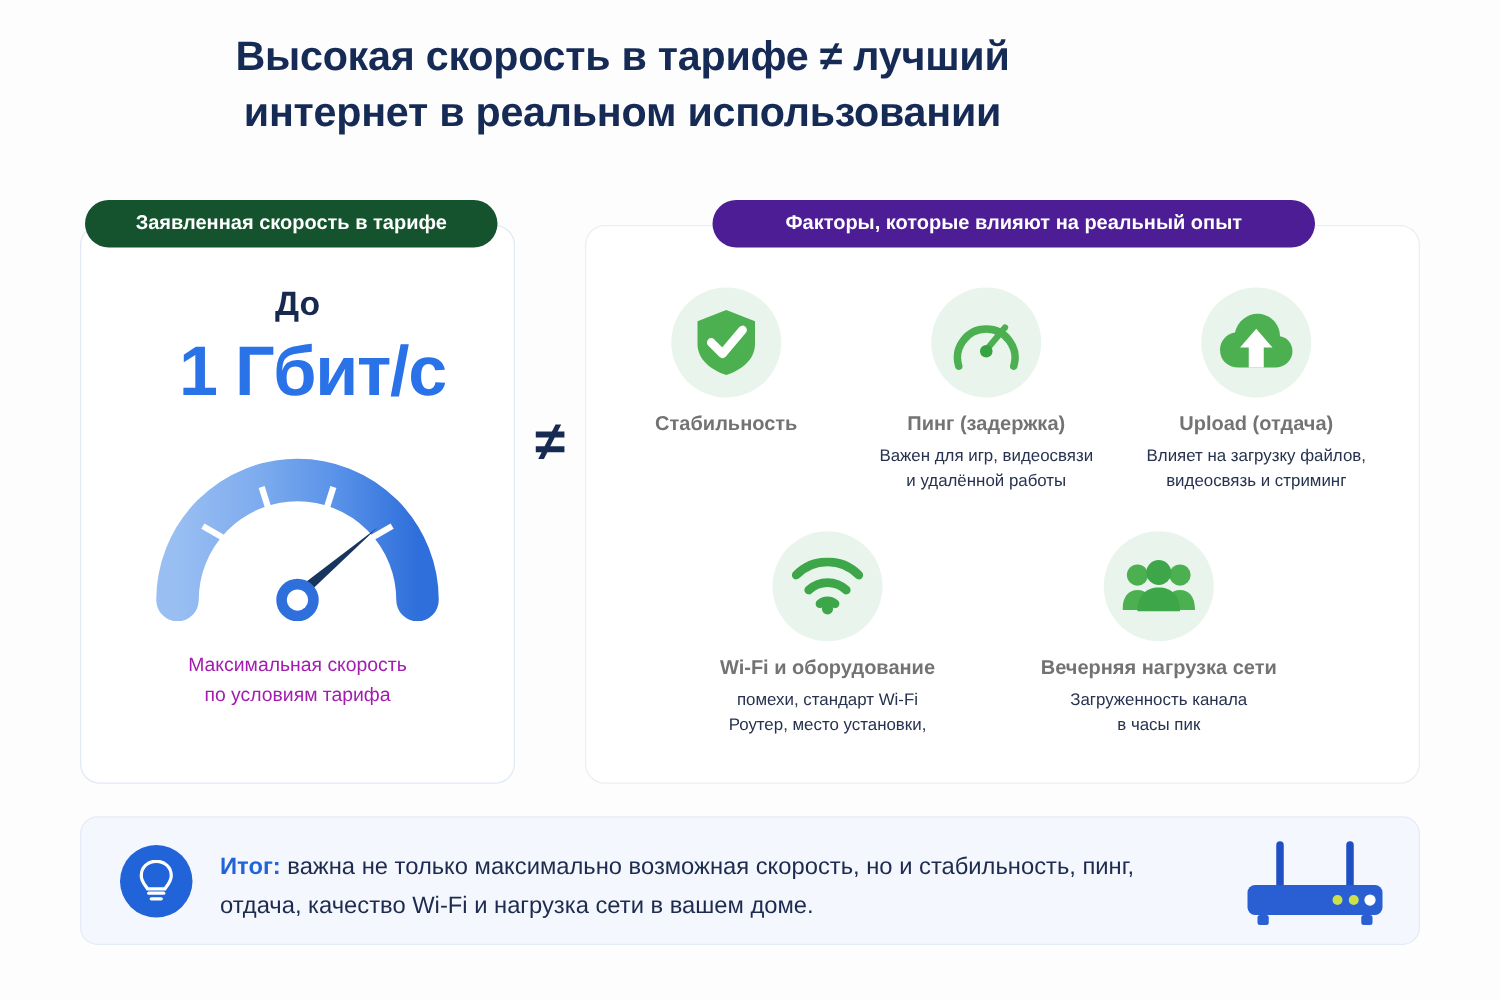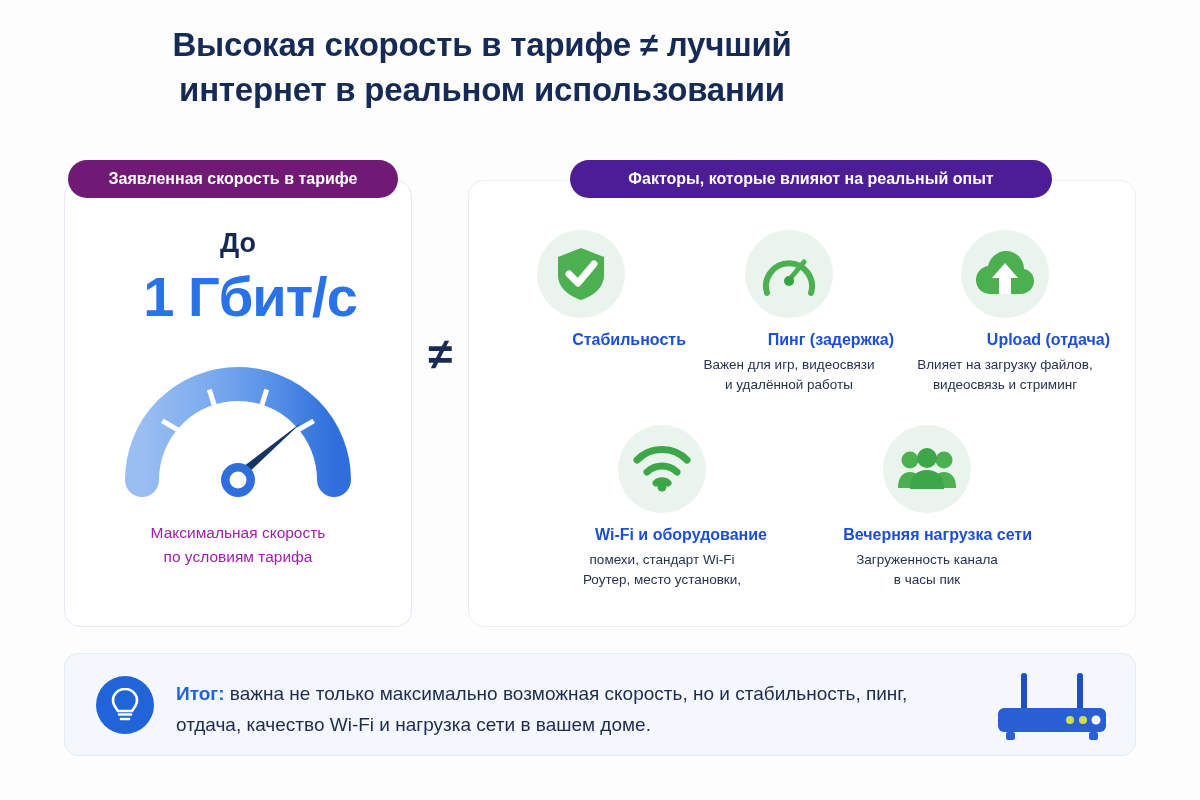--- a/index.html
+++ b/index.html
@@ -12,21 +12,21 @@
     background: #fdfdfe;
     font-family: "Liberation Sans", "DejaVu Sans", sans-serif;
     color: #1b2b55;
     overflow: hidden;
     position: relative;
   }
 
   
   .title {
     position: absolute;
-    left: 0;
+    left: 16px;
     top: 22px;
     width: 964px;
     text-align: center;
     font-size: 33px;
     line-height: 45px;
     font-weight: bold;
     color: #152a55;
     letter-spacing: -0.2px;
   }
   .title-line { display: block; }
@@ -69,21 +69,21 @@
     align-items: center;
     justify-content: center;
     white-space: nowrap;
     box-sizing: border-box;
   }
   .badge-blue {
     left: 68px;
     top: 160px;
     width: 330px;
     height: 38px;
-    background: #701a75;
+    background: #14532d;
   }
   .badge-green {
     left: 570px;
     top: 160px;
     width: 482px;
     height: 38px;
     background: #4c1d95;
   }
 
   
@@ -153,24 +153,23 @@
     border-radius: 50%;
     background: #e9f4ec;
     margin: 0 auto 13px auto;
     display: flex;
     align-items: center;
     justify-content: center;
   }
   .factor-title {
     font-size: 16px;
     font-weight: bold;
-    color: #1d4ed8;
+    color: #737373;
     margin-bottom: 6px;
     white-space: nowrap;
-    text-align: right;
   }
   .factor-desc {
     font-size: 13.5px;
     line-height: 20px;
     color: #26324f;
   }
   .factor-desc span { display: block; }
 
   .f0 { left: 476px; top: 230px; }
   .f1 { left: 684px; top: 230px; }

